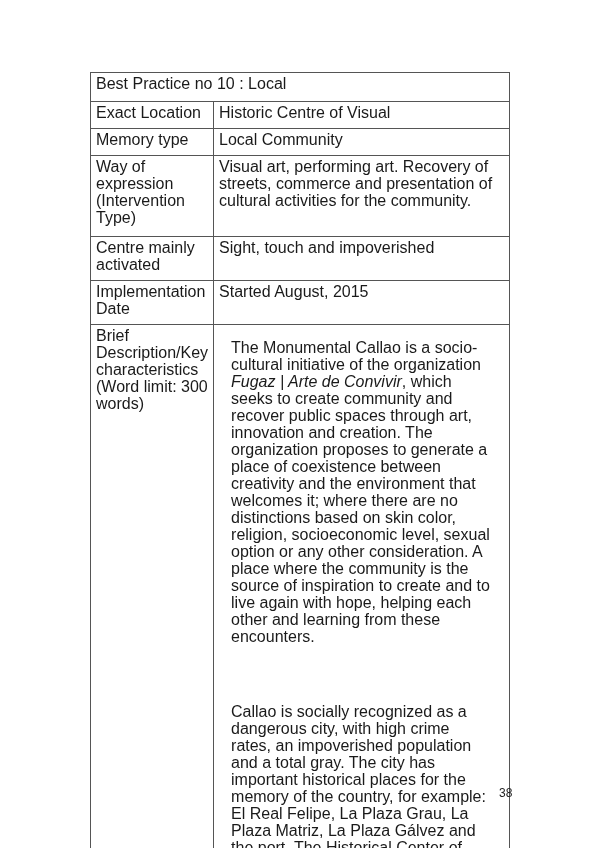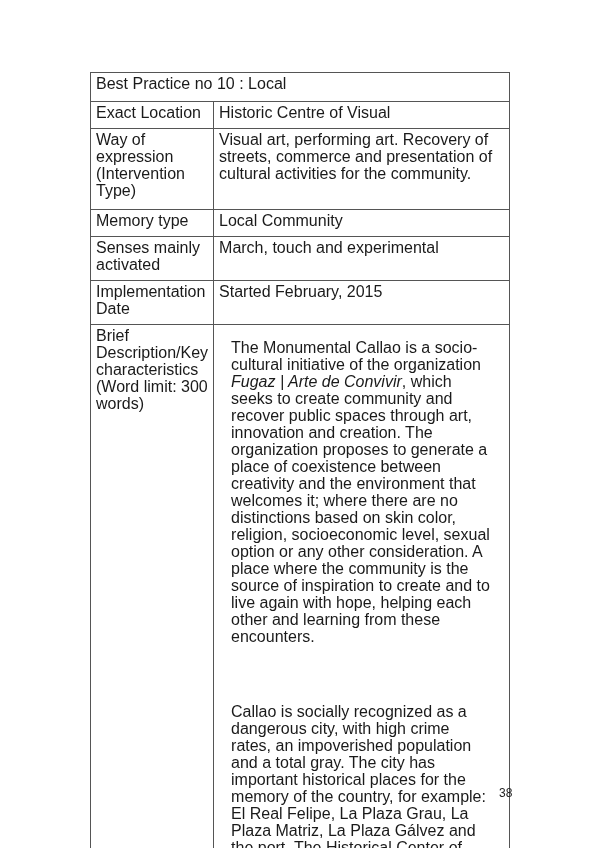--- a/index.html
+++ b/index.html
@@ -23,35 +23,35 @@
 <div class="page">
   <table class="bp">
     <tbody>
         <tr style="height:29px;">
       <td colspan="2">Best Practice no 10 : Local</td>
     </tr>
     <tr style="height:27px;">
       <td class="label">Exact Location</td>
       <td class="value">Historic Centre of Visual</td>
     </tr>
+    <tr style="height:27px;">
+      <td class="label">Memory type</td>
+      <td class="value">Local Community</td>
+    </tr>
     <tr style="height:81px;">
       <td class="label">Way of expression (Intervention Type)</td>
       <td class="value">Visual art, performing art. Recovery of streets, commerce and presentation of cultural activities for the community.</td>
     </tr>
-    <tr style="height:27px;">
-      <td class="label">Memory type</td>
-      <td class="value">Local Community</td>
-    </tr>
     <tr style="height:44px;">
-      <td class="label">Senses mainly activated</td>
-      <td class="value">March, touch and experimental</td>
+      <td class="label">Centre mainly activated</td>
+      <td class="value">Sight, touch and impoverished</td>
     </tr>
     <tr style="height:44px;padding-left:36px;">
       <td class="label">Implementation Date</td>
-      <td class="value">Started February, 2015</td>
+      <td class="value">Started August, 2015</td>
     </tr>
     <tr style="height:388px;">
       <td class="label">Brief Description/Key characteristics (Word limit: 300 words)</td>
       <td class="value">
         <p class="para"><span>The Monumental Callao is a socio-cultural initiative of the organization </span><em>Fugaz | Arte de Convivir</em><span>, which seeks to create community and recover public spaces through art, innovation and creation. The organization proposes to generate a place of coexistence between creativity and the environment that welcomes it; where there are no distinctions based on skin color, religion, socioeconomic level, sexual option or any other consideration. A place where the community is the source of inspiration to create and to live again with hope, helping each other and learning from these encounters.</span></p>
         <div class="gap"></div>
         <p class="para">Callao is socially recognized as a dangerous city, with high crime rates, an impoverished population and a total gray. The city has important historical places for the memory of the country, for example: El Real Felipe, La Plaza Grau, La Plaza Matriz, La Plaza Gálvez and the port. The Historical Center of Callao is connected by small old streets that, with their lanterns, tell of a bohemian past and ours, which had been forgotten. The old Ronald building and the houses surrounding it make up, perhaps, one of the most architecturally valuable sites in Republican Peru.</p>
       </td>
     </tr>
   </tbody>

